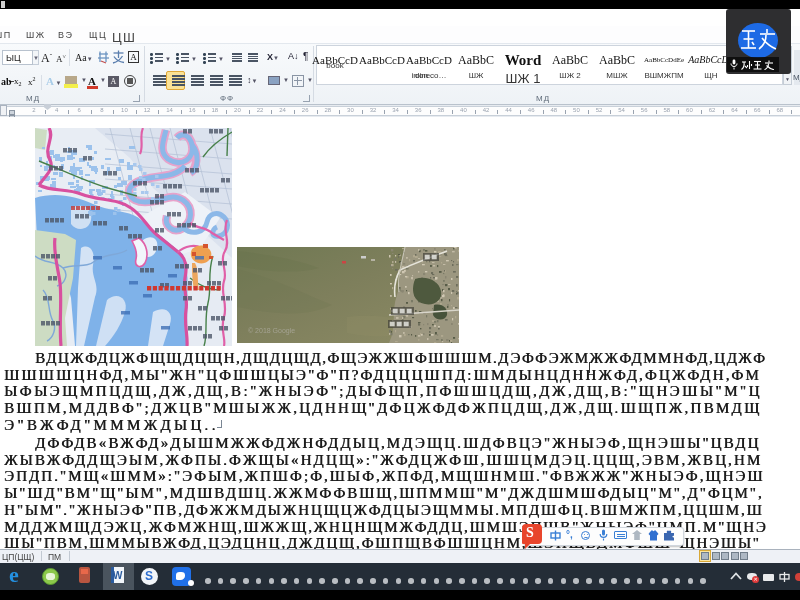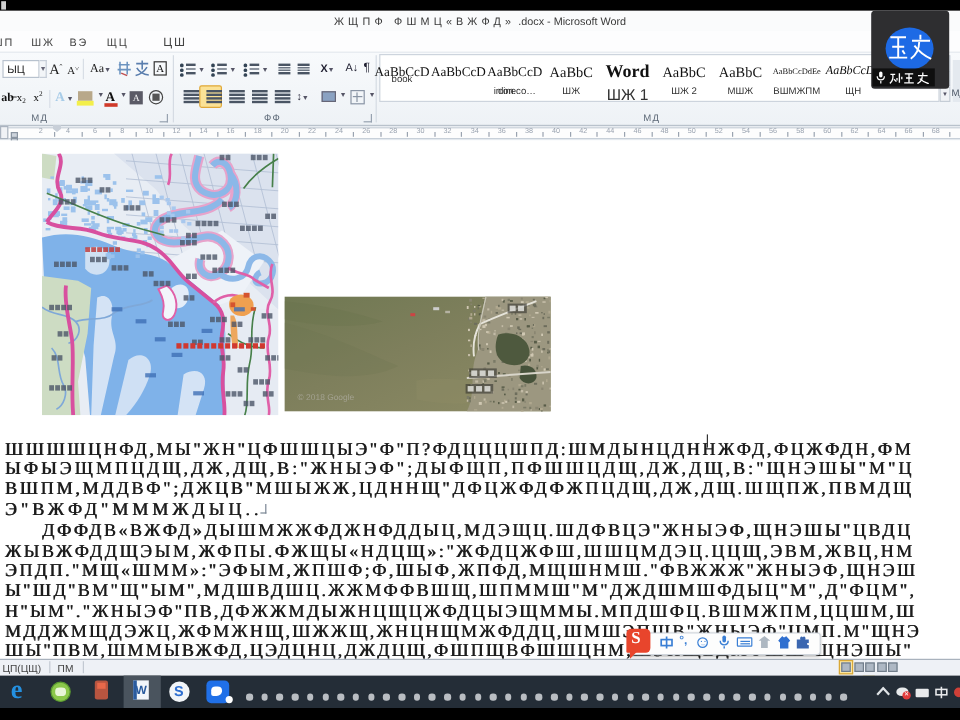--- a/index.html
+++ b/index.html
@@ -2,28 +2,27 @@
 <html><head><meta charset="utf-8"><style>
 *{margin:0;padding:0;box-sizing:border-box}
 html,body{width:800px;height:600px;overflow:hidden;background:#000}
 #root{position:relative;width:800px;height:600px;background:#fff;font-family:"Liberation Sans",sans-serif;overflow:hidden}
 .a{position:absolute}
 .tl{position:absolute;font-family:"Liberation Serif",serif;font-size:15px;color:#1d1d1d;white-space:nowrap;line-height:12px;text-shadow:0.5px 0 0 #1d1d1d}
 </style></head><body>
 <div id="root">
 <div class="a" style="left:0;top:0;width:800px;height:9px;background:#000"></div>
 <div class="a" style="left:1px;top:1px;width:4px;height:7px;background:#cfcfcf"></div>
-<div class="a" style="left:0;top:9px;width:800px;height:17px;background:#fafbfc;text-align:center;font-size:9px;color:#3a3a3a;line-height:18px"><span style="letter-spacing:3.5px">ЖЩПФ ФШМЦ«ВЖФД»</span> .docx - Microsoft Word</div>
 <div class="a" style="left:0;top:26px;width:800px;height:17px;background:#fdfdfe"></div>
 <div class="a" style="left:0;top:43px;width:800px;height:61px;background:linear-gradient(#f8fafc,#eef2f6);border-top:1px solid #e3e8ee"></div>
 <div class="a" style="left:-6px;top:30px;font-size:9px;color:#444;letter-spacing:1.5px">ШП</div>
     <div class="a" style="left:26px;top:30px;font-size:9px;color:#444;letter-spacing:1.5px">ШЖ</div>
     <div class="a" style="left:58px;top:30px;font-size:9px;color:#444;letter-spacing:1.5px">ВЭ</div>
     <div class="a" style="left:89px;top:30px;font-size:9px;color:#444;letter-spacing:1.5px">ЩЦ</div>
-    <div class="a" style="left:136px;top:30px;font-size:10px;color:#444;letter-spacing:1.5px">ЦШ</div>
+    <div class="a" style="left:112px;top:30px;font-size:13px;color:#444;letter-spacing:1.5px">ЦШ</div>
     <div class="a" style="left:2px;top:50px;width:31px;height:15px;background:#fff;border:1px solid #b8c2ce;font-size:9px;color:#222;line-height:14px;padding-left:3px">ЫЦ</div>
     <div class="a" style="left:33px;top:50px;width:6px;height:15px;border:1px solid #c5cdd8;border-left:none;background:#f2f5f8;font-size:6px;color:#667;line-height:14px;text-align:center">▼</div>
     <div class="a" style="left:41px;top:51px;font-size:12px;color:#1a1a1a;font-family:'Liberation Serif'">A<span style="font-size:7px;vertical-align:4px">ˆ</span></div>
     <div class="a" style="left:56px;top:54px;font-size:9px;color:#1a1a1a;font-family:'Liberation Serif'">A<span style="font-size:6px;vertical-align:3px">˅</span></div>
     <div class="a" style="left:69px;top:49px;width:1px;height:17px;background:#d8dee6"></div>
     <div class="a" style="left:75px;top:52px;font-size:10px;color:#1a1a1a;font-family:'Liberation Serif'">Aa<span style="font-size:6px;color:#556">▼</span></div>
     <svg class="a" style="left:97px;top:50px" width="13" height="14" viewBox="0 0 13 14">
       <g stroke="#6b93c0" stroke-width="1.3" fill="none">
         <path d="M2,4 L11,4"></path>
         <path d="M3,1.5 L3,12"></path>
@@ -833,20 +832,21 @@
       <rect x="169.7" y="61.7" width="5" height="4.6" fill="#eeeee8" opacity="0.8"></rect>
       <rect x="151" y="73" width="23" height="8" fill="#33332e" opacity="0.6"></rect>
       <rect x="152.7" y="74.7" width="5" height="4.6" fill="#eeeee8" opacity="0.8"></rect>
       <rect x="159.7" y="74.7" width="5" height="4.6" fill="#eeeee8" opacity="0.8"></rect>
       <rect x="166.7" y="74.7" width="5" height="4.6" fill="#eeeee8" opacity="0.8"></rect>
       <text x="11" y="86" font-size="7" fill="#aaa89a" opacity="0.85" font-family="Liberation Sans">© 2018 Google</text>
       <rect x="105" y="14" width="4" height="2.5" fill="#c44"></rect>
       <rect x="124" y="9" width="5" height="2.5" fill="#ccc"></rect>
       <rect x="134" y="12" width="4" height="2" fill="#b5b2a2"></rect>
     </svg>
+    <div class="tl" id="tl0" style="top:352px;left:35px;letter-spacing:1.51px">ВДЦЖФДЦЖФЩЩДЦЩН,ДЩДЦЩД,ФЩЭЖЖШФШШШМ.ДЭФФЭЖМЖЖФДММНФД,ЦДЖФ</div>
 <div class="tl" id="tl1" style="top:369px;left:4px;letter-spacing:2.16px">ШШШШЦНФД,МЫ"ЖН"ЦФШШЦЫЭ"Ф"П?ФДЦЦЦШПД:ШМДЫНЦДННЖФД,ФЦЖФДН,ФМ</div>
 <div class="tl" id="tl2" style="top:385px;left:4px;letter-spacing:2.53px">ЫФЫЭЩМПЦДЩ,ДЖ,ДЩ,В:"ЖНЫЭФ";ДЫФЩП,ПФШШЦДЩ,ДЖ,ДЩ,В:"ЩНЭШЫ"М"Ц</div>
 <div class="tl" id="tl3" style="top:402px;left:4px;letter-spacing:2.31px">ВШПМ,МДДВФ";ДЖЦВ"МШЫЖЖ,ЦДННЩ"ДФЦЖФДФЖПЦДЩ,ДЖ,ДЩ.ШЩПЖ,ПВМДЩ</div>
 <div class="tl" id="tl4" style="top:419px;left:4px;letter-spacing:3.34px">Э"ВЖФД"МММЖДЫЦ..</div>
 <div class="tl" id="tl5" style="top:437px;left:35px;letter-spacing:2.13px">ДФФДВ«ВЖФД»ДЫШМЖЖФДЖНФДДЫЦ,МДЭЩЦ.ШДФВЦЭ"ЖНЫЭФ,ЩНЭШЫ"ЦВДЦ</div>
 <div class="tl" id="tl6" style="top:454px;left:4px;letter-spacing:2.12px">ЖЫВЖФДДЩЭЫМ,ЖФПЫ.ФЖЩЫ«НДЦЩ»:"ЖФДЦЖФШ,ШШЦМДЭЦ.ЦЦЩ,ЭВМ,ЖВЦ,НМ</div>
 <div class="tl" id="tl7" style="top:470px;left:4px;letter-spacing:2.05px">ЭПДП."МЩ«ШММ»:"ЭФЫМ,ЖПШФ;Ф,ШЫФ,ЖПФД,МЩШНМШ."ФВЖЖЖ"ЖНЫЭФ,ЩНЭШ</div>
 <div class="tl" id="tl8" style="top:487px;left:4px;letter-spacing:1.98px">Ы"ШД"ВМ"Щ"ЫМ",МДШВДШЦ.ЖЖМФФВШЩ,ШПММШ"М"ДЖДШМШФДЫЦ"М",Д"ФЦМ",</div>
 <div class="tl" id="tl9" style="top:504px;left:4px;letter-spacing:1.90px">Н"ЫМ"."ЖНЫЭФ"ПВ,ДФЖЖМДЫЖНЦЩЦЖФДЦЫЭЩММЫ.МПДШФЦ.ВШМЖПМ,ЦЦШМ,Ш</div>
 <div class="tl" id="tl10" style="top:521px;left:4px;letter-spacing:1.87px">МДДЖМЩДЭЖЦ,ЖФМЖНЩ,ШЖЖЩ,ЖНЦНЩМЖФДДЦ,ШМШЭПЩВ"ЖНЫЭФ"ЦМП.М"ЩНЭ</div>

